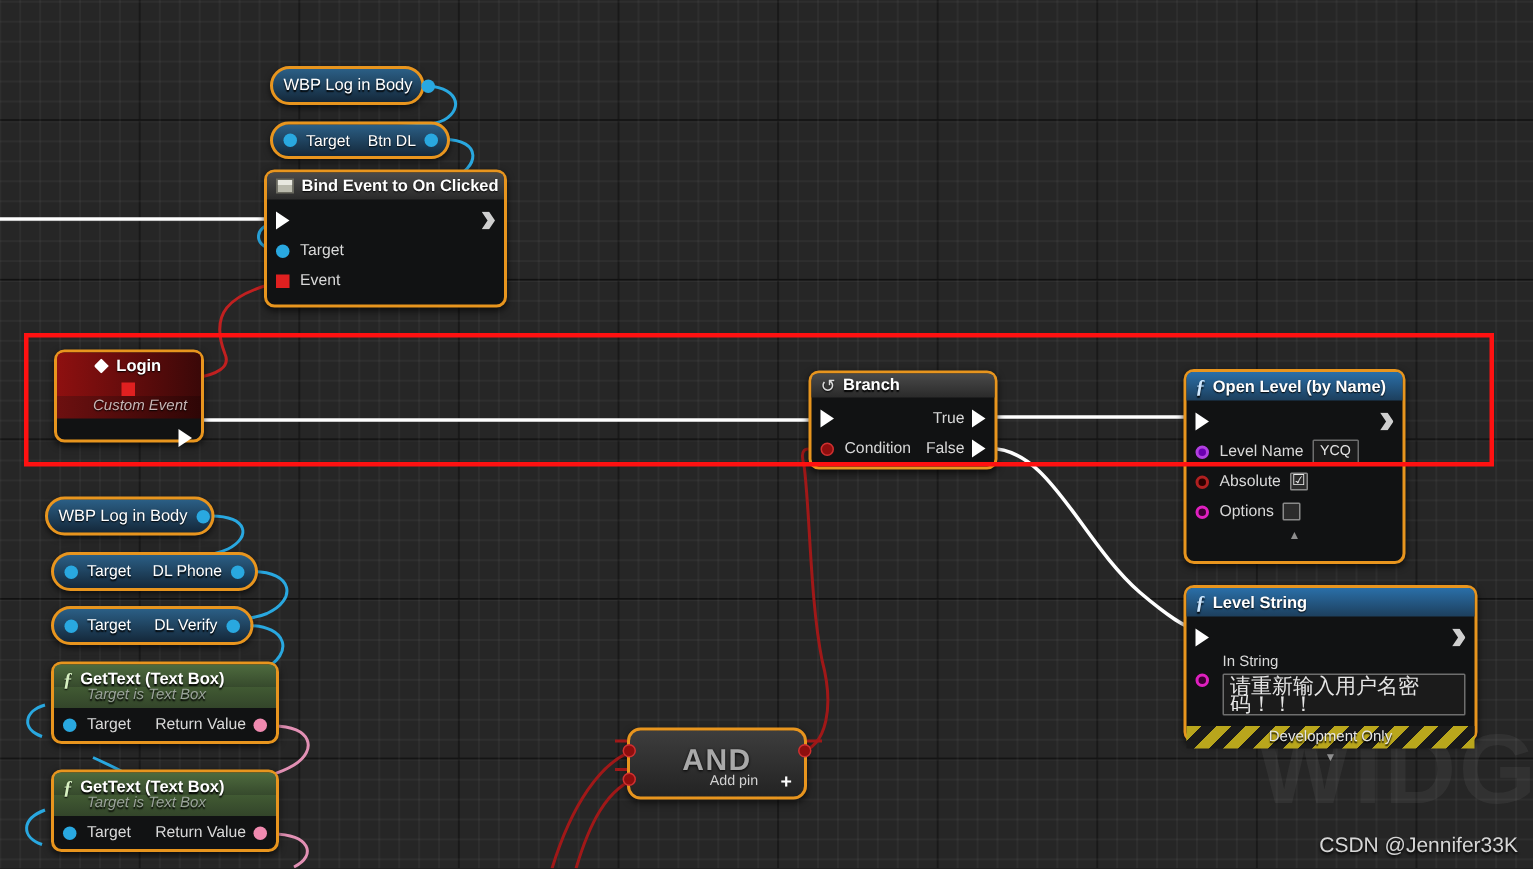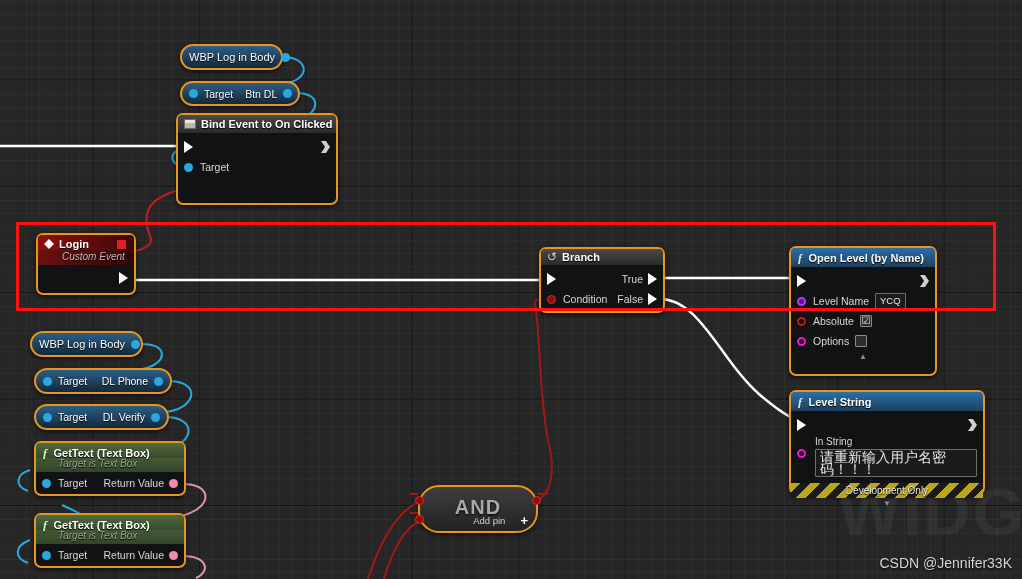--- a/index.html
+++ b/index.html
@@ -135,21 +135,21 @@
     background-image:repeating-linear-gradient(135deg,#b9a61c 0 7px,#1a1a1a 7px 14px);
   }
   .collapse{
     text-align:center;font-size:8px;color:#8e8e8e;line-height:8px;
     padding-top:2px;
   }
 
   
   .andnode{
     position:absolute;z-index:3;
-    border:2px solid #e8951e;border-radius:21px;
+    border:2px solid #e8951e;border-radius:9px;
     background:linear-gradient(to bottom,#3d3d3d,#232323);
     box-shadow:0 2px 5px rgba(0,0,0,.6);
     box-sizing:border-box;
   }
   .and-title{
     position:absolute;left:0;right:0;top:9px;text-align:center;
     font-size:20px;font-weight:bold;color:#a9a9a9;letter-spacing:1px;
     text-shadow:0 1px 2px #000;
   }
   .and-addpin{
@@ -244,25 +244,29 @@
     </div>
     <div class="body">
       <div class="row split">
         <span class="exec"></span>
         <span class="exec-out-hollow"></span>
       </div>
       <div class="row">
         <span class="pin-circle pin-blue"></span>
         <span class="lbl" style="margin-left:7px">Target</span>
       </div>
+      <div class="row">
+        <span class="pin-sq pin-red"></span>
+        <span class="lbl" style="margin-left:7px">Event</span>
+      </div>
     </div>
   </div>
 
   <div class="node" style="left:36px;top:233px;width:100px;height:62px;">
-    <div class="hdr hdr-red" style="justify-content:space-between;">
+    <div class="hdr hdr-red" style="justify-content:space-between;flex-direction:column;">
       <span style="display:flex;align-items:center;gap:5px;">
         <span class="diamond"></span>
         <span>Login</span>
       </span>
       <span class="pin-sq pin-red"></span>
     </div>
     <div class="sub" style="background:linear-gradient(to right,#6d1010,#2e0606);margin-top:-3px;padding-top:1px;padding-bottom:3px;color:#c9b6b6;">Custom Event</div>
     <div class="body" style="padding-top:6px;">
       <div class="row" style="justify-content:flex-end;height:14px;">
         <span class="exec"></span>

